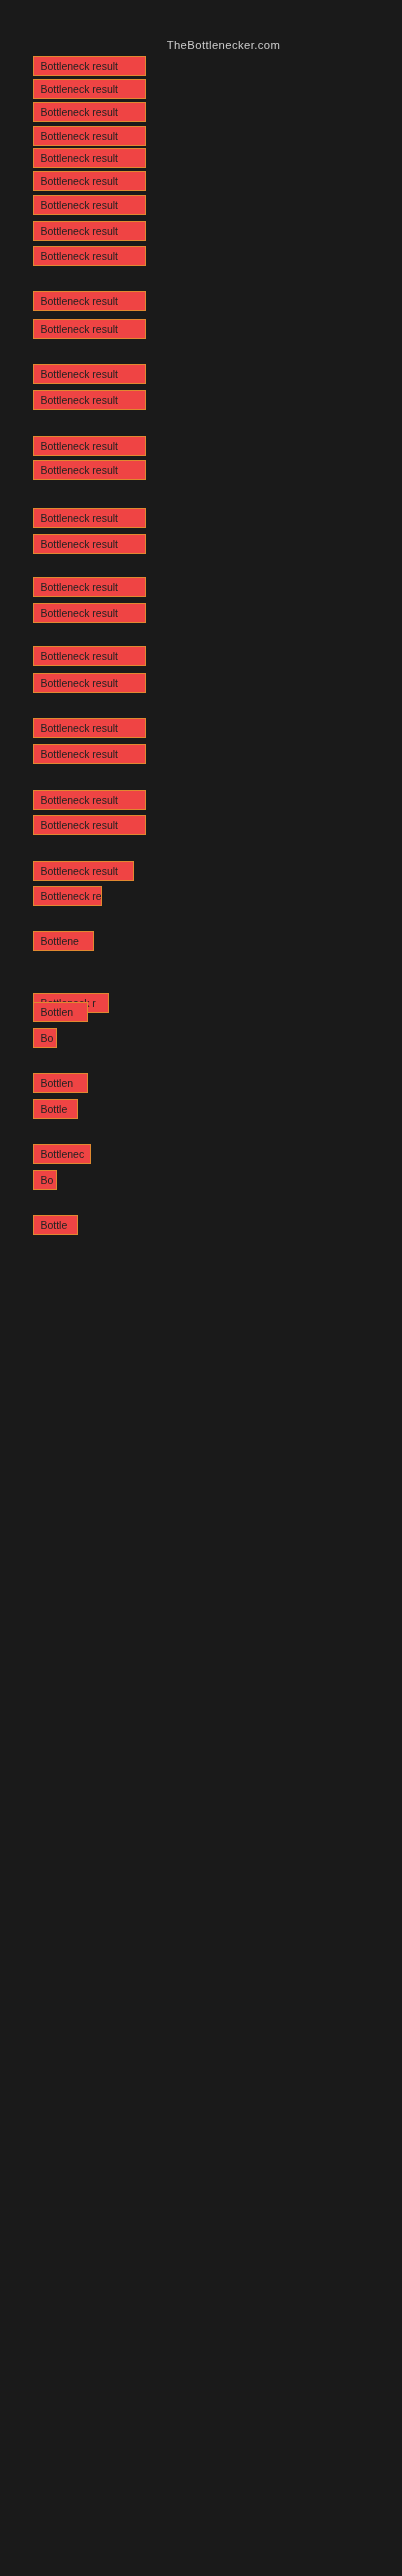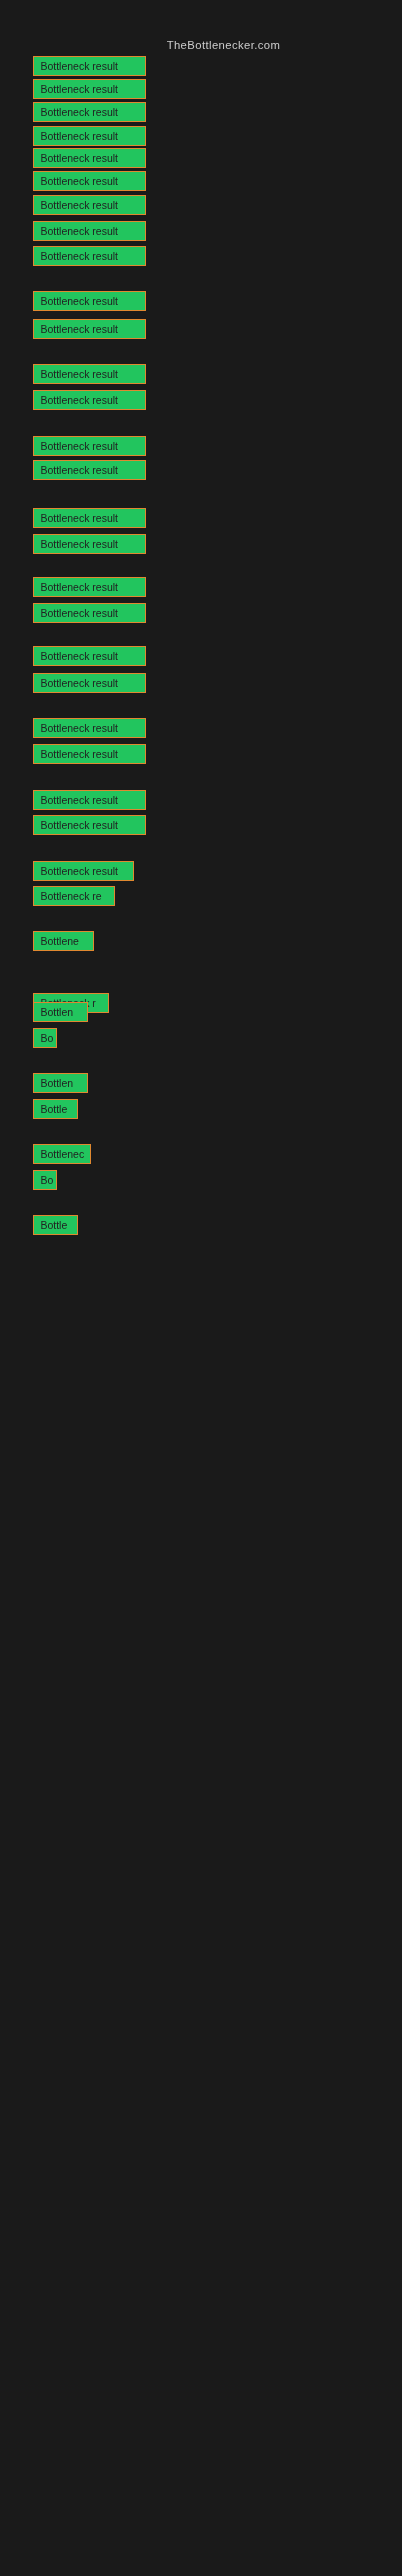--- a/index.html
+++ b/index.html
@@ -20,21 +20,21 @@
       text-align: center;
       color: #cccccc;
       font-size: 11.3px;
       padding: 6.4px 0 3.2px 0;
       letter-spacing: 0.4px;
     }
 
     .bottleneck-item {
       position: absolute;
       left: 0;
-      background-color: #22c55e;
+      background-color: #ef4444;
       border: 0.8px solid #e08830;
       color: #222;
       font-size: 10.5px;
       font-weight: 500;
       padding: 3.2px 6.4px;
       white-space: nowrap;
       overflow: hidden;
     }
   </style>
 </head>
@@ -61,21 +61,21 @@
 <div class="bottleneck-item" style="top: 501px; width: 113px;">Bottleneck result</div>
 <div class="bottleneck-item" style="top: 544px; width: 113px;">Bottleneck result</div>
 <div class="bottleneck-item" style="top: 570px; width: 113px;">Bottleneck result</div>
 <div class="bottleneck-item" style="top: 613px; width: 113px;">Bottleneck result</div>
 <div class="bottleneck-item" style="top: 640px; width: 113px;">Bottleneck result</div>
 <div class="bottleneck-item" style="top: 685px; width: 113px;">Bottleneck result</div>
 <div class="bottleneck-item" style="top: 711px; width: 113px;">Bottleneck result</div>
 <div class="bottleneck-item" style="top: 757px; width: 113px;">Bottleneck result</div>
 <div class="bottleneck-item" style="top: 782px; width: 113px;">Bottleneck result</div>
 <div class="bottleneck-item" style="top: 828px; width: 101px;">Bottleneck result</div>
-<div class="bottleneck-item" style="top: 853px; width: 82px;">Bottleneck re</div>
+<div class="bottleneck-item" style="top: 853px; width: 69px;">Bottleneck re</div>
 <div class="bottleneck-item" style="top: 898px; width: 61px;">Bottlene</div>
 <div class="bottleneck-item" style="top: 960px; width: 76px;">Bottleneck r</div>
 <div class="bottleneck-item" style="top: 969px; width: 55px;">Bottlen</div>
 <div class="bottleneck-item" style="top: 995px; width: 24px;">Bo</div>
 <div class="bottleneck-item" style="top: 1040px; width: 55px;">Bottlen</div>
 <div class="bottleneck-item" style="top: 1066px; width: 45px;">Bottle</div>
 <div class="bottleneck-item" style="top: 1111px; width: 58px;">Bottlenec</div>
 <div class="bottleneck-item" style="top: 1137px; width: 24px;">Bo</div>
 <div class="bottleneck-item" style="top: 1182px; width: 45px;">Bottle</div>
 

